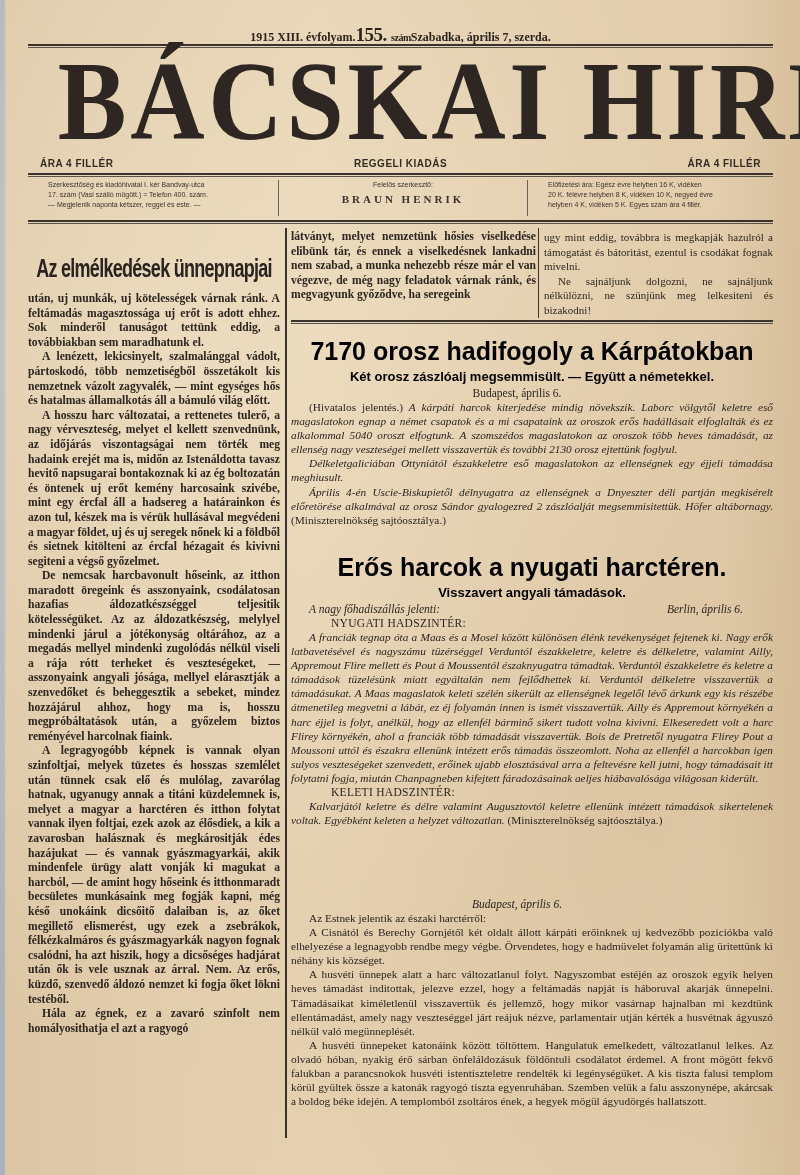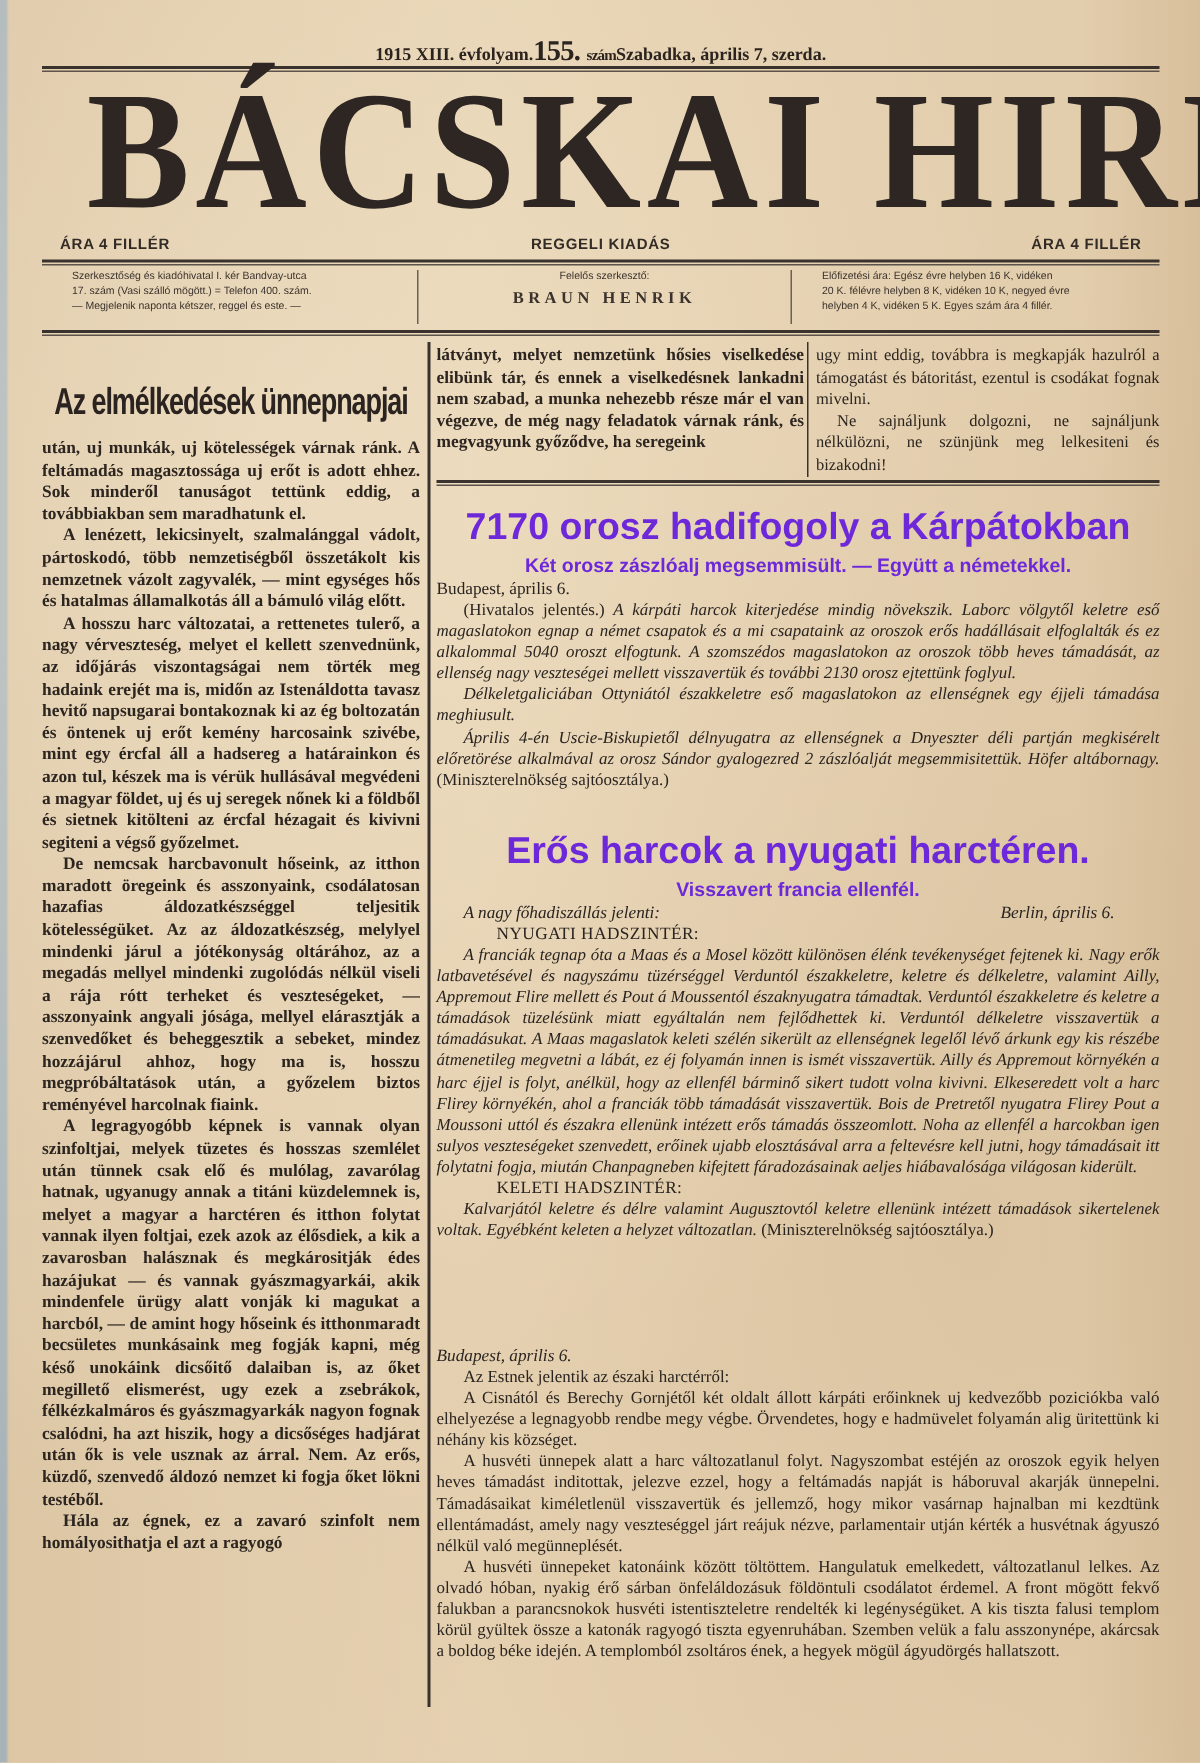--- a/index.html
+++ b/index.html
@@ -54,26 +54,26 @@
   .col-left p.noind { text-indent: 0; }
 
   .col-mid-top { left: 263px; top: 230px; width: 245px; font-size: 11.6px; line-height: 14.6px; font-weight: bold; text-align: justify; }
   .col-right-top { left: 516px; top: 230px; width: 229px; font-size: 11px; line-height: 14.6px; font-weight: normal; text-align: justify; }
   .col-right-top p.ind { text-indent: 14px; }
   .mid-vrule { position: absolute; left: 510px; top: 228px; width: 1px; height: 90px; background: #3a322c; }
 
   .wide { position: absolute; left: 263px; width: 482px; }
   .wide-rule { position: absolute; left: 263px; width: 482px; height: 4px; border-top: 2px solid #3a322c; border-bottom: 1px solid #5a514a; }
 
-  .headline { font-family: "Liberation Sans", sans-serif; font-weight: bold; color: #6d28d9; text-align: center; white-space: nowrap; }
+  .headline { font-family: "Liberation Sans", sans-serif; font-weight: bold; color: #000000; text-align: center; white-space: nowrap; }
   .h-big { font-size: 25px; line-height: 34px; letter-spacing: 0; }
   .h-sub { font-size: 13px; line-height: 18px; }
   .h-mid { font-family: "Liberation Serif", serif; font-size: 19px; line-height: 26px; }
 
-  .dateline { text-align: left; font-family: "Liberation Serif", serif; font-style: italic; font-size: 11.5px; line-height: 14px; padding-right: 30px; }
+  .dateline { text-align: center; font-family: "Liberation Serif", serif; font-style: italic; font-size: 11.5px; line-height: 14px; padding-right: 30px; }
   .dl-row { display: flex; justify-content: space-between; font-family: "Liberation Serif", serif; font-size: 11.5px; line-height: 14px; padding-right: 30px; font-style: italic; }
 
   .body-it { font-family: "Liberation Serif", serif; font-style: italic; font-size: 11.3px; line-height: 14.1px; text-align: justify; }
   .body-it p { text-indent: 18px; }
   .body-rm { font-family: "Liberation Serif", serif; font-size: 11.3px; line-height: 14.1px; text-align: justify; }
   .body-rm p { text-indent: 18px; }
   .rm { font-style: normal; }
   .sect { font-family: "Liberation Serif", serif; font-size: 11.5px; line-height: 14px; padding-left: 40px; letter-spacing: 0.3px; font-style: normal; }
 </style>
 </head>
@@ -140,21 +140,21 @@
     <div class="dateline rm">Budapest, április 6.</div>
     <div class="body-it">
       <p><span class="rm">(Hivatalos jelentés.)</span> <span>A kárpáti harcok kiterjedése mindig növekszik. Laborc völgytől keletre eső magaslatokon egnap a német csapatok és a mi csapataink az oroszok erős hadállásait elfoglalták és ez alkalommal 5040 oroszt elfogtunk. A szomszédos magaslatokon az oroszok több heves támadását, az ellenség nagy veszteségei mellett visszavertük és további 2130 orosz ejtettünk foglyul.</span></p>
       <p>Délkeletgaliciában Ottyniától északkeletre eső magaslatokon az ellenségnek egy éjjeli támadása meghiusult.</p>
       <p><span>Április 4-én Uscie-Biskupietől délnyugatra az ellenségnek a Dnyeszter déli partján megkisérelt előretörése alkalmával az orosz Sándor gyalogezred 2 zászlóalját megsemmisitettük. Höfer altábornagy.</span> <span class="rm">(Miniszterelnökség sajtóosztálya.)</span></p>
     </div>
   </div>
 
   <div class="wide" style="top:550px;">
     <div class="headline h-big">Erős harcok a nyugati harctéren.</div>
-    <div class="headline h-sub">Visszavert francia ellenfél.</div>
+    <div class="headline h-sub">Visszavert angyali támadások.</div>
     <div class="dl-row">
       <span style="padding-left:18px">A nagy főhadiszállás jelenti:</span>
       <span>Berlin, április 6.</span>
     </div>
     <div class="sect">NYUGATI HADSZINTÉR:</div>
     <div class="body-it">
       <p>A franciák tegnap óta a Maas és a Mosel között különösen élénk tevékenységet fejtenek ki. Nagy erők latbavetésével és nagyszámu tüzérséggel Verduntól északkeletre, keletre és délkeletre, valamint Ailly, Appremout Flire mellett és Pout á Moussentól északnyugatra támadtak. Verduntól északkeletre és keletre a támadások tüzelésünk miatt egyáltalán nem fejlődhettek ki. Verduntól délkeletre visszavertük a támadásukat. A Maas magaslatok keleti szélén sikerült az ellenségnek legelől lévő árkunk egy kis részébe átmenetileg megvetni a lábát, ez éj folyamán innen is ismét visszavertük. Ailly és Appremout környékén a harc éjjel is folyt, anélkül, hogy az ellenfél bárminő sikert tudott volna kivivni. Elkeseredett volt a harc Flirey környékén, ahol a franciák több támadását visszavertük. Bois de Pretretől nyugatra Flirey Pout a Moussoni uttól és északra ellenünk intézett erős támadás összeomlott. Noha az ellenfél a harcokban igen sulyos veszteségeket szenvedett, erőinek ujabb elosztásával arra a feltevésre kell jutni, hogy támadásait itt folytatni fogja, miután Chanpagneben kifejtett fáradozásainak aeljes hiábavalósága világosan kiderült.</p>
     </div>
     <div class="sect">KELETI HADSZINTÉR:</div>
     <div class="body-it">

